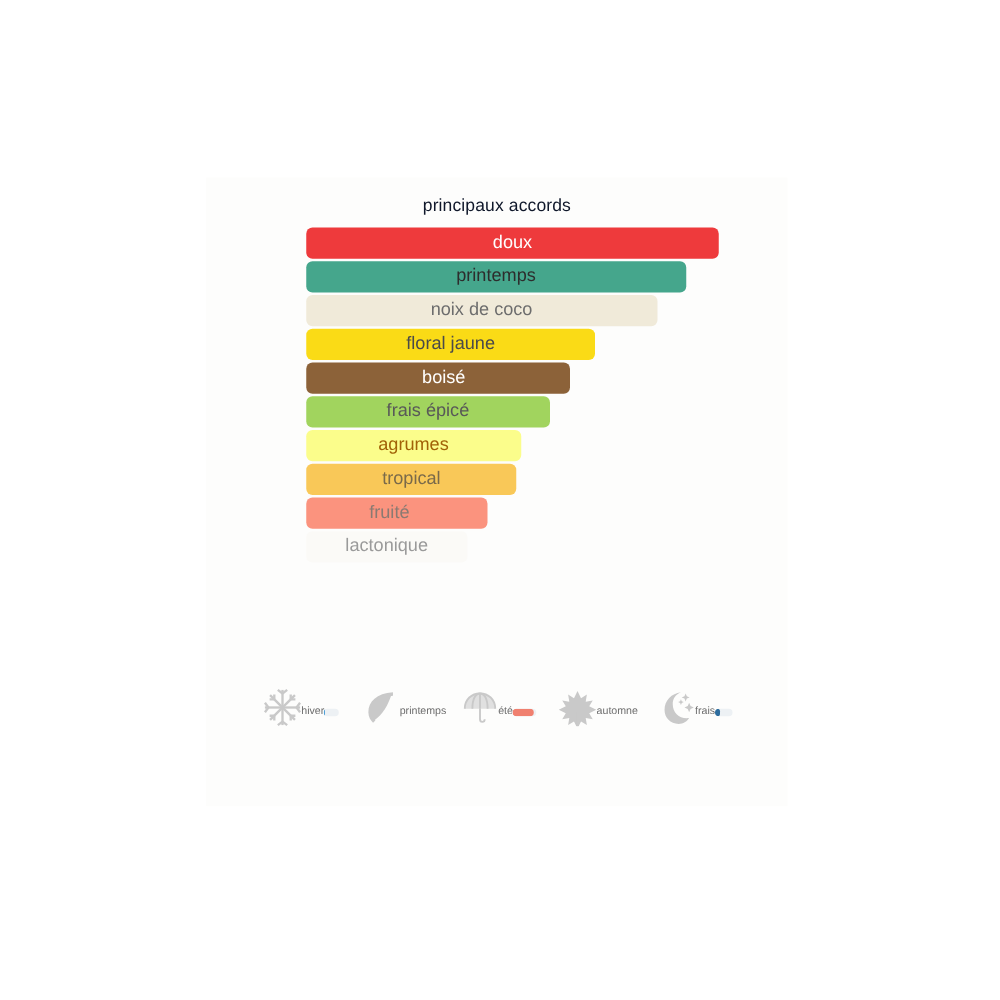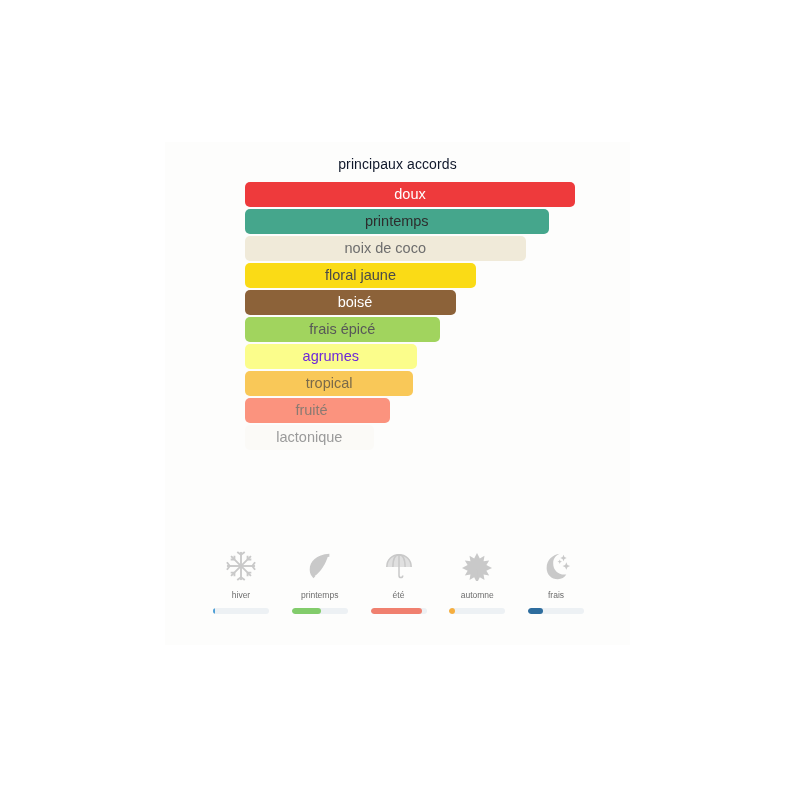--- a/index.html
+++ b/index.html
@@ -93,21 +93,20 @@
     left: 46px;
     top: 404px;
     width: 375px;
     display: flex;
     justify-content: space-between;
   }
 
   .season-cell {
     width: 60px;
     display: flex;
-    flex-direction: column;
     align-items: center;
   }
 
   .season-icon {
     width: 40px;
     height: 40px;
     display: flex;
     align-items: center;
     justify-content: center;
     color: #c9c9c9;
@@ -171,21 +170,21 @@
         <div class="bar-row">
           <div class="bar" style="width: 211.2px; background: rgb(140, 98, 57);"></div>
           <div class="bar-label" style="width: 220px; color: rgb(255, 255, 255);">boisé</div>
         </div>
         <div class="bar-row">
           <div class="bar" style="width: 194.7px; background: rgb(161, 212, 94);"></div>
           <div class="bar-label" style="width: 194.7px; color: rgb(88, 88, 88);">frais épicé</div>
         </div>
         <div class="bar-row">
           <div class="bar" style="width: 171.6px; background: rgb(251, 253, 139);"></div>
-          <div class="bar-label" style="width: 171.6px; color: #6d28d9;">agrumes</div>
+          <div class="bar-label" style="width: 171.6px; color: #a16207;">agrumes</div>
         </div>
         <div class="bar-row">
           <div class="bar" style="width: 168.3px; background: rgb(249, 200, 88);"></div>
           <div class="bar-label" style="width: 168.3px; color: rgb(122, 106, 74);">tropical</div>
         </div>
         <div class="bar-row">
           <div class="bar" style="width: 145.2px; background: rgb(251, 147, 126);"></div>
           <div class="bar-label" style="width: 133px; color: rgb(138, 122, 114);">fruité</div>
         </div>
         <div class="bar-row">

